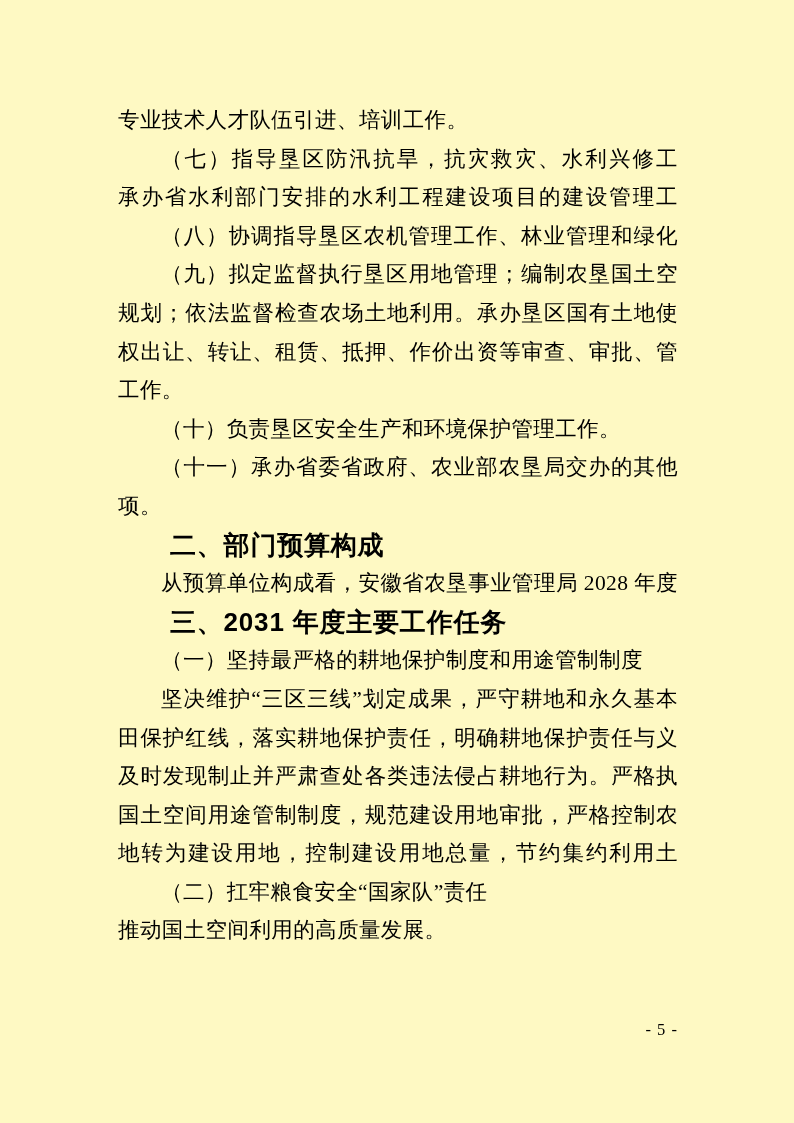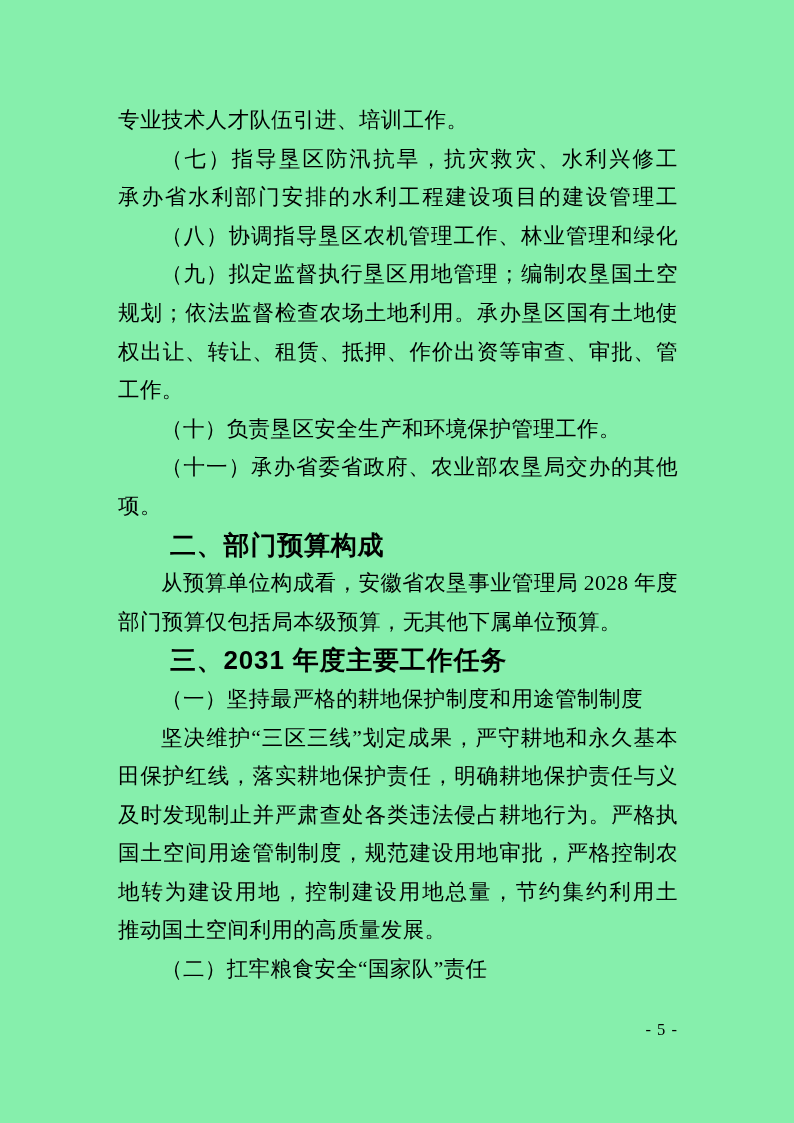--- a/index.html
+++ b/index.html
@@ -4,21 +4,21 @@
 <style>
   html, body {
     margin: 0;
     padding: 0;
     background: #ffffff;
   }
   .page {
     position: relative;
     width: 794px;
     height: 1123px;
-    background: #86efac;
+    background: #fef9c3;
     overflow: hidden;
     color: #000000;
     font-family: "Liberation Serif", "DejaVu Serif", serif;
   }
   .text-block {
     position: absolute;
     left: 118px;
     top: 101px;
     width: 560px;
   }
@@ -70,27 +70,26 @@
       <div class="line indent justify">（八）协调指导垦区农机管理工作、林业管理和绿化造</div>
       <div class="line indent justify">（九）拟定监督执行垦区用地管理；编制农垦国土空间</div>
       <div class="line justify">规划；依法监督检查农场土地利用。承办垦区国有土地使用</div>
       <div class="line justify">权出让、转让、租赁、抵押、作价出资等审查、审批、管理</div>
       <div class="line">工作。</div>
       <div class="line indent">（十）负责垦区安全生产和环境保护管理工作。</div>
       <div class="line indent justify">（十一）承办省委省政府、农业部农垦局交办的其他事</div>
       <div class="line">项。</div>
       <div class="line heading indent">二、部门预算构成</div>
       <div class="line indent justify">从预算单位构成看，安徽省农垦事业管理局 2028 年度</div>
-      <div class="line">部门预算仅包括局本级预算，无其他下属单位预算。</div>
       <div class="line heading indent">三、2031 年度主要工作任务</div>
       <div class="line indent">（一）坚持最严格的耕地保护制度和用途管制制度</div>
       <div class="line indent justify">坚决维护“三区三线”划定成果，严守耕地和永久基本农</div>
       <div class="line justify">田保护红线，落实耕地保护责任，明确耕地保护责任与义务，</div>
       <div class="line justify">及时发现制止并严肃查处各类违法侵占耕地行为。严格执行</div>
       <div class="line justify">国土空间用途管制制度，规范建设用地审批，严格控制农用</div>
       <div class="line justify">地转为建设用地，控制建设用地总量，节约集约利用土地，</div>
+      <div class="line indent">（二）扛牢粮食安全“国家队”责任</div>
       <div class="line">推动国土空间利用的高质量发展。</div>
-      <div class="line indent">（二）扛牢粮食安全“国家队”责任</div>
     </div>
   <div class="page-footer">
     <span class="page-number">- 5 -</span>
   </div>
 </div>
 
 </body></html>

